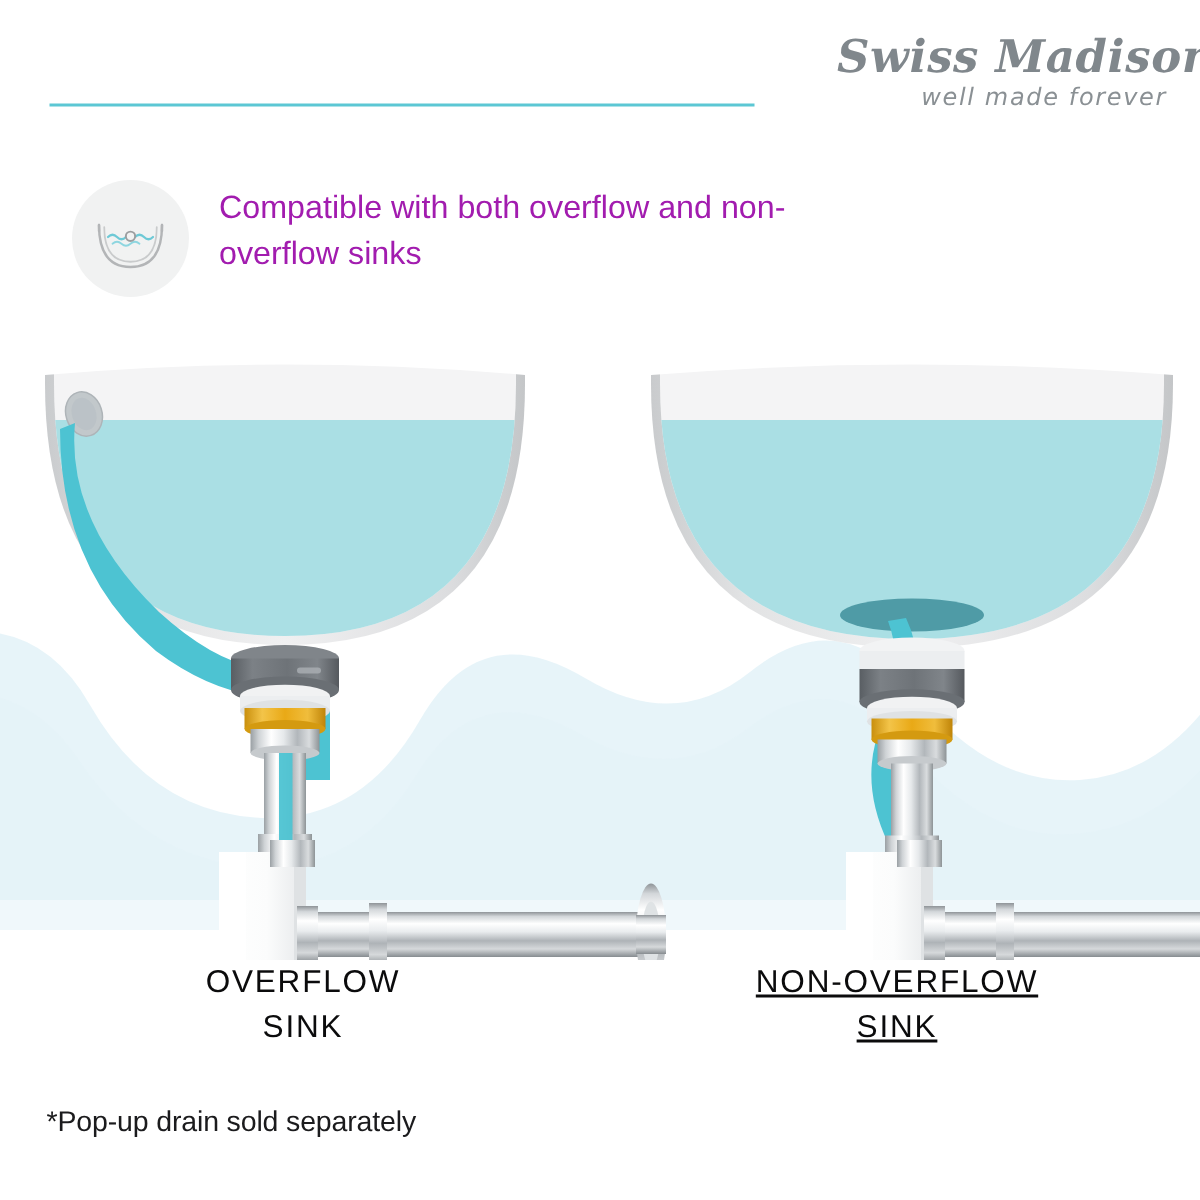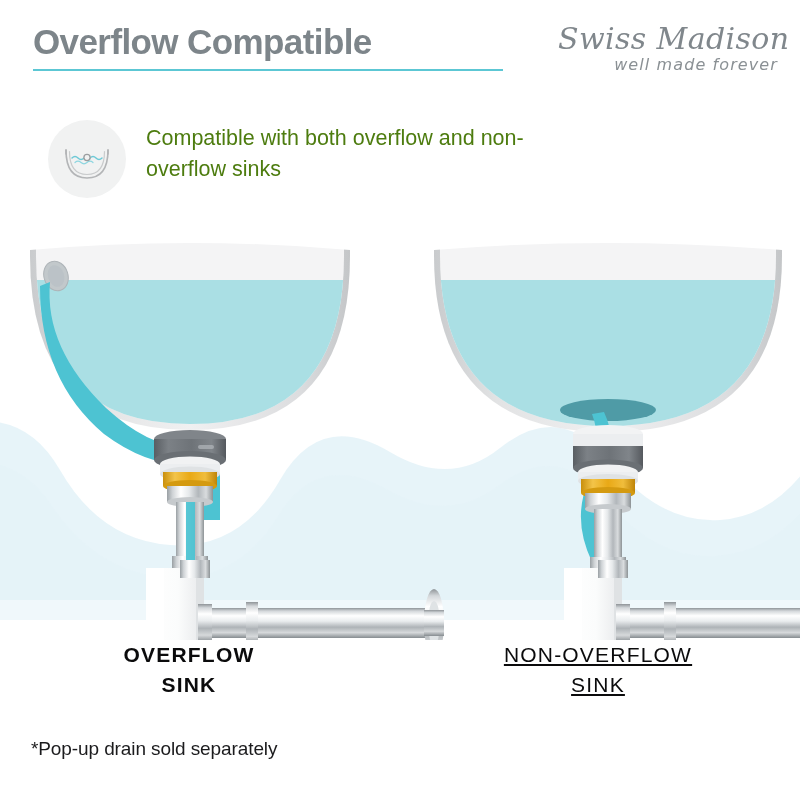--- a/index.html
+++ b/index.html
@@ -63,21 +63,21 @@
     position: absolute;
     right: 22px;
     top: 24px;
     width: 220px;
     height: 52px;
     text-align: right;
   }
   #brand-name {
     font-family: "DejaVu Serif", serif;
     font-style: italic;
-    font-weight: normal;
+    font-weight: bold;
     font-size: 30px;
     color: #80878c;
     line-height: 1;
     letter-spacing: 0.4px;
     white-space: nowrap;
     display: block;
   }
   #brand-tagline {
     font-family: "DejaVu Sans", sans-serif;
     font-style: italic;
@@ -108,21 +108,21 @@
   #feature-icon-svg {
     position: absolute;
     left: 0; top: 2px;
     width: 78px; height: 78px;
   }
   #feature-text {
     position: absolute;
     left: 98px;
     top: 5px;
     font-size: 21.5px;
-    color: #4d7c0f;
+    color: #a21caf;
     line-height: 1.42;
     width: 430px;
   }
 
   
   #illustration {
     position: absolute;
     left: 0; top: 220px;
     width: 800px; height: 420px;
     z-index: 3;
@@ -133,21 +133,21 @@
     position: absolute;
     top: 640px;
     width: 360px;
     text-align: center;
     font-size: 21px;
     letter-spacing: 1.2px;
     color: #0b0b0c;
     line-height: 1.42;
     z-index: 6;
   }
-  #caption-left  { left: 9px; font-weight: bold; }
+  #caption-left  { left: 22px; }
   #caption-right { left: 418px; text-decoration: underline; }
 
   
   #footnote {
     position: absolute;
     left: 31px;
     top: 738px;
     font-size: 19px;
     color: #1b1b1d;
     letter-spacing: -0.1px;
@@ -184,21 +184,20 @@
                Q 318 450 388 490
                Q 448 524 498 486
                Q 558 440 606 500
                Q 656 560 716 556
                Q 778 552 820 488
                L 820 620 L -60 620 Z" opacity="0.55"></path>
     </g>
   </svg>
 
   <div id="header">
-    <div id="page-title">Overflow Compatible</div>
     <div id="title-underline"></div>
 
     <div id="brand-logo">
       <span id="brand-name"><span>Swiss Madison</span></span>
       <span id="brand-tagline">well made forever</span>
     </div>
   </div>
 
   <div id="feature-row">
     <div id="feature-icon-circle"></div>

